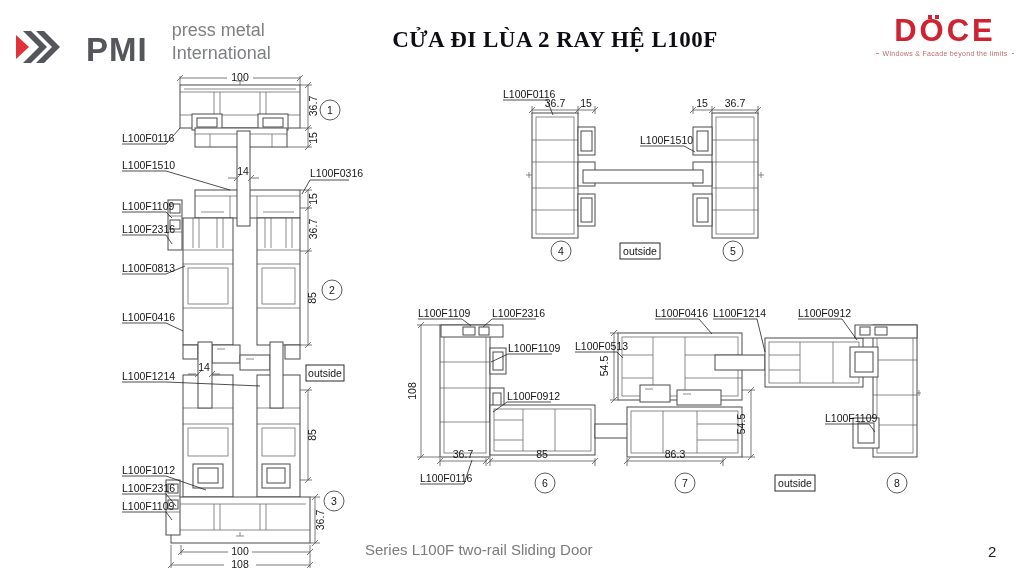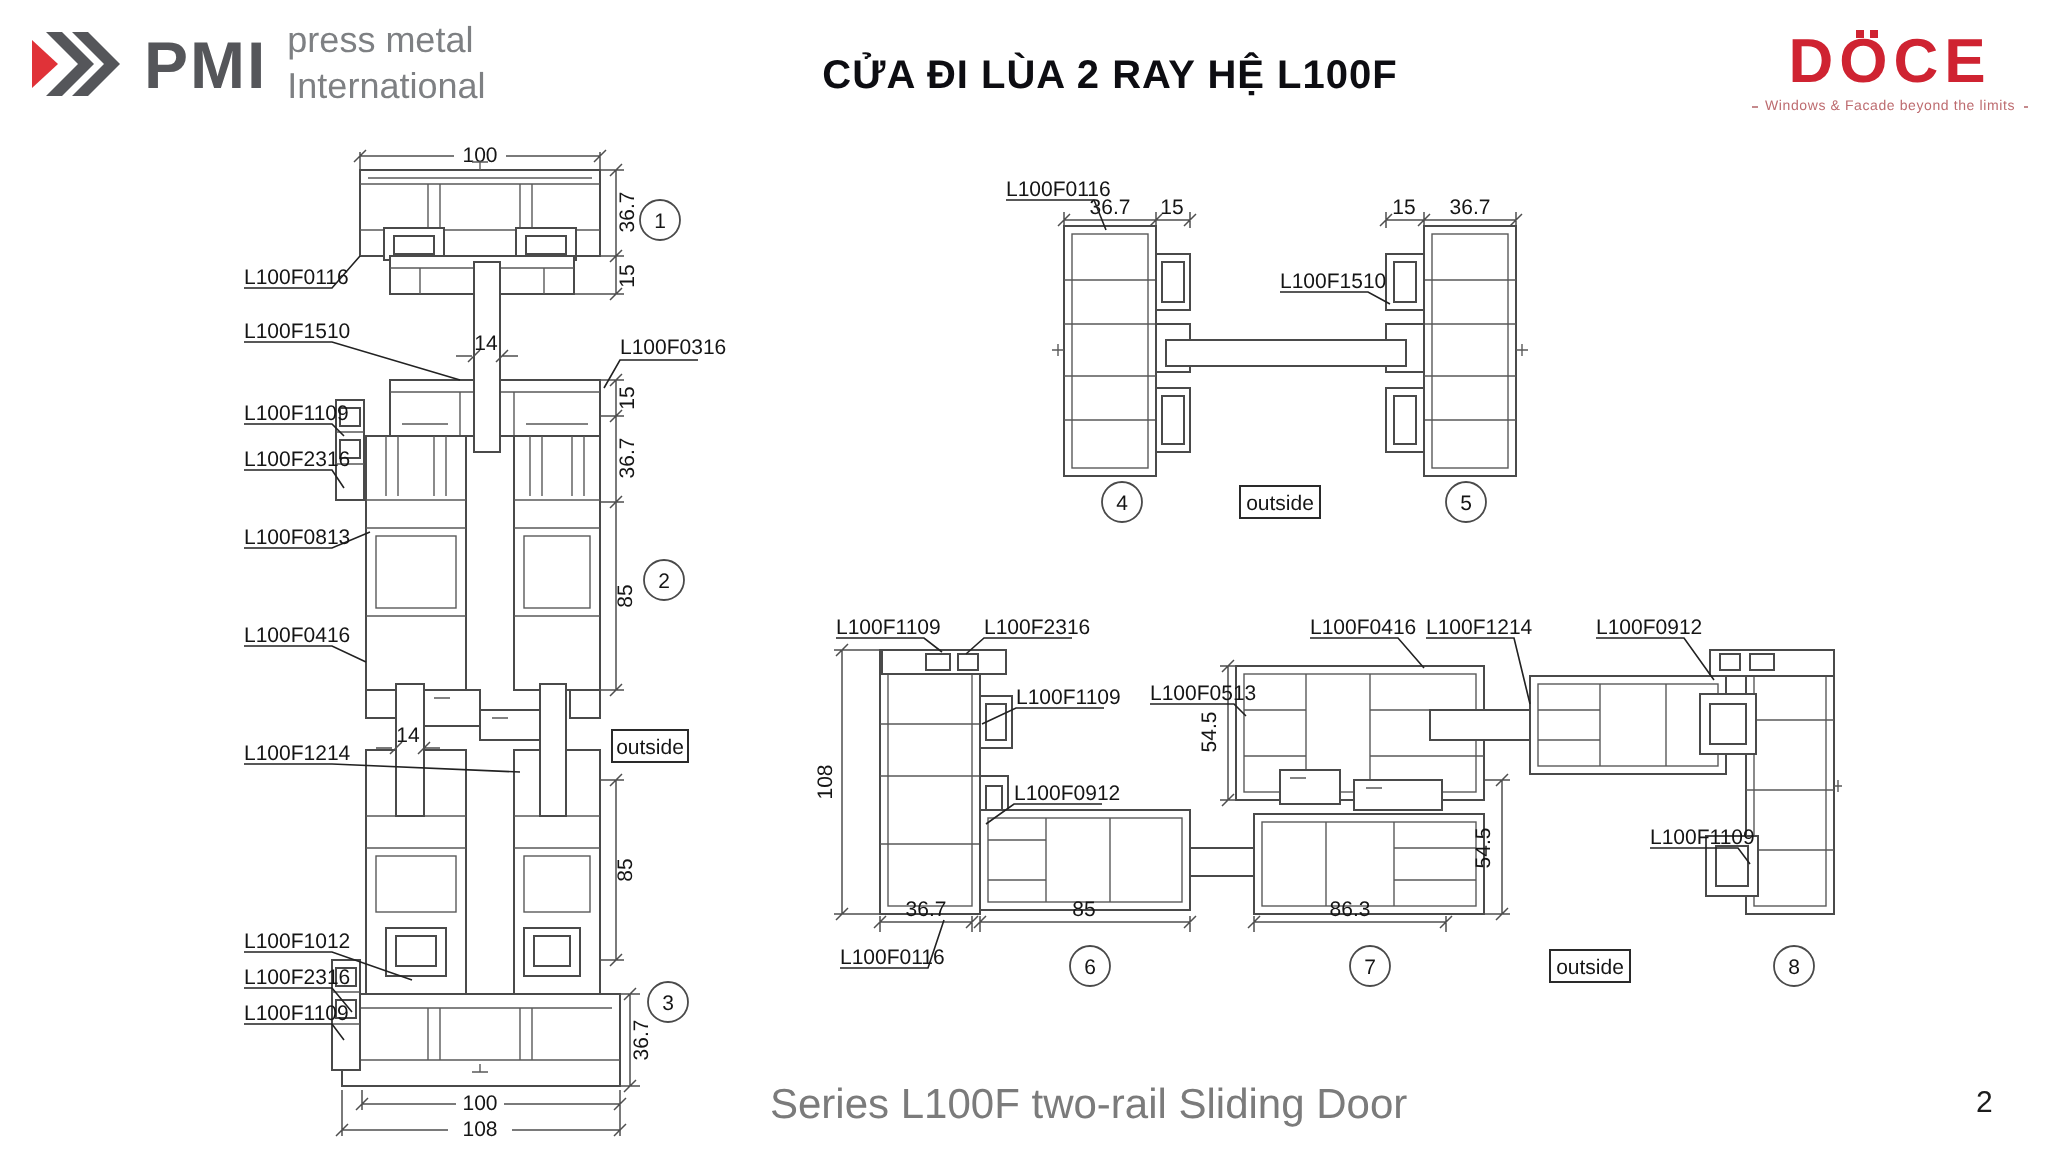--- a/index.html
+++ b/index.html
@@ -1,37 +1,37 @@
 <!DOCTYPE html>
 <html><head>
 <meta charset="utf-8">
 <style>
   html,body{margin:0;padding:0;background:#e8e8e8;}
   .page{position:relative;width:1024px;height:576px;background:#ffffff;overflow:hidden;
         font-family:"Liberation Sans","DejaVu Sans",sans-serif;}
   .abs{position:absolute;}
 
   
-  .pmi{left:16px;top:9px;display:flex;align-items:center;gap:10px;}
+  .pmi{left:16px;top:19px;display:flex;align-items:flex-end;gap:24px;}
   .pmi-word{font-size:33px;font-weight:bold;color:#55565a;letter-spacing:1px;line-height:1;}
   .pmi-tag{font-size:18px;color:#7e8083;line-height:1.3;}
   .title{left:275px;top:27px;width:560px;text-align:center;
-         font-family:Liberation Sans, sans-serif;
-         font-size:20px;font-weight:bold;color:#0d0d12;letter-spacing:.5px;}
+         font-family:Liberation Serif, serif;
+         font-size:23px;font-weight:bold;color:#0d0d12;letter-spacing:.5px;}
   .doce{left:876px;top:15px;width:138px;text-align:center;}
   .doce-word{position:relative;display:inline-block;font-size:31px;font-weight:bold;
              color:#cf2331;letter-spacing:3px;line-height:1;}
   .doce-word::before,.doce-word::after{content:"";position:absolute;top:0px;width:4px;height:4px;background:#cf2331;}
   .doce-word::before{left:34px;} .doce-word::after{left:41px;}
   .doce-tagrow{display:flex;align-items:center;gap:4px;margin-top:4px;color:#bd6b6f;}
   .doce-tagrow i{flex:1;border-top:1px solid #c58a8d;height:0;}
   .doce-tag{font-size:7px;white-space:nowrap;letter-spacing:.3px;}
 
   
-  .series{left:365px;top:541px;font-size:21px;color:#7b7b7b;margin-left:20px;}
+  .series{left:365px;top:541px;font-size:15px;color:#7b7b7b;}
   .pagenum{left:988px;top:543px;font-size:15px;color:#1c1c1c;}
 
   
   svg{position:absolute;overflow:visible;}
   .p{fill:#ffffff;stroke:#4a4a4a;stroke-width:1;}
   .i{fill:none;stroke:#5a5a5a;stroke-width:.7;}
   .d{fill:none;stroke:#4f4f4f;stroke-width:.75;}
   .u{fill:none;stroke:#222;stroke-width:.8;}
   .ob{fill:#fff;stroke:#2a2a2a;stroke-width:1;}
   .mk{fill:#fff;stroke:#4a4a4a;stroke-width:.9;}

